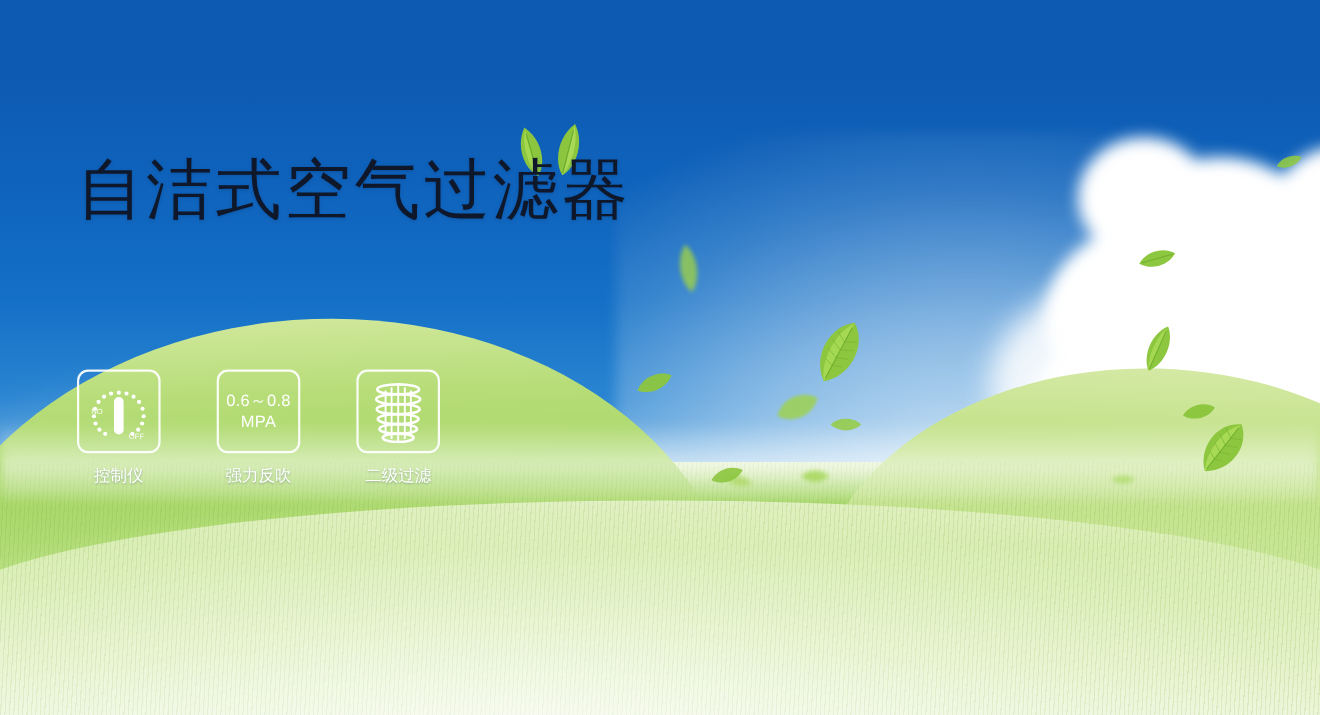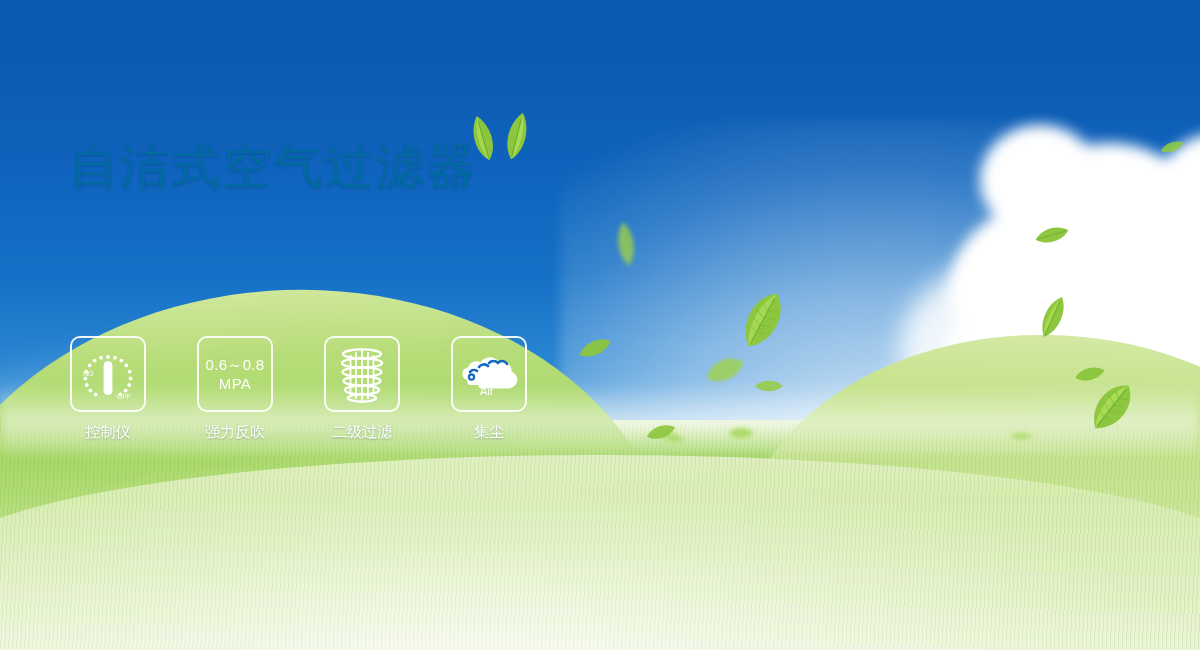--- a/index.html
+++ b/index.html
@@ -99,23 +99,23 @@
     filter:blur(5px);
   }
 
   
   .leaf{position:absolute;}
   .leaf svg{display:block;}
 
   
   .title{
     position:absolute;left:70px;top:143px;
-    font-size:48px;line-height:1;
+    font-size:60px;line-height:1;
     letter-spacing:3px;
-    color:#0369a1;
+    color:#0f172a;
     font-weight:300;
     text-shadow:0 1px 3px rgba(0,40,90,.25);
     white-space:nowrap;
   }
 
   .subband{
     position:absolute;left:70px;top:237px;
     width:392px;height:52px;
   }
   .subband .left{
@@ -405,36 +405,15 @@
               <line x1="16.5" y1="10" x2="16.5" y2="49"></line>
               <line x1="39.5" y1="10" x2="39.5" y2="49"></line>
             </g>
           </svg>
         </span>
       </div>
       <div class="flabel">二级过滤</div>
     </div>
 
 
-    <div class="feature">
-      <div class="fbox">
-        <span>
-          <svg width="62" height="44" viewBox="0 0 62 44">
-            <g fill="#ffffff">
-              <path d="M20 30 a8.5 8.5 0 0 1 1.4 -16.8 a11 11 0 0 1 19.4 -3.4 a10 10 0 0 1 13 10 a8.6 8.6 0 0 1 -3 16.6 H22 a8.5 8.5 0 0 1 -2 -6.4 Z"></path>
-              <path d="M9 28 a6.5 6.5 0 0 1 1 -12.6 a8.5 8.5 0 0 1 15 -2.6 a7.8 7.8 0 0 1 9.6 7.6 a6.6 6.6 0 0 1 -2.2 12.6 H11 a6.5 6.5 0 0 1 -2 -5 Z"></path>
-            </g>
-            <g fill="none" stroke="#1368bf" stroke-width="2.6" stroke-linecap="round">
-              <path d="M12 20 a5 5 0 0 1 7 -1"></path>
-              <path d="M21 15 a6 6 0 0 1 9 -1"></path>
-              <path d="M31 11 a6 6 0 0 1 9 0"></path>
-              <path d="M41 10 a5.5 5.5 0 0 1 8 2"></path>
-            </g>
-            <circle cx="13.5" cy="25" r="2.6" fill="none" stroke="#1368bf" stroke-width="2.2"></circle>
-            <text x="22" y="43" font-family="'Liberation Sans',sans-serif" font-size="11" fill="#ffffff">Air</text>
-          </svg>
-        </span>
-      </div>
-      <div class="flabel">集尘</div>
-    </div>
 
   </div>
 </div>
 
 </body></html>

